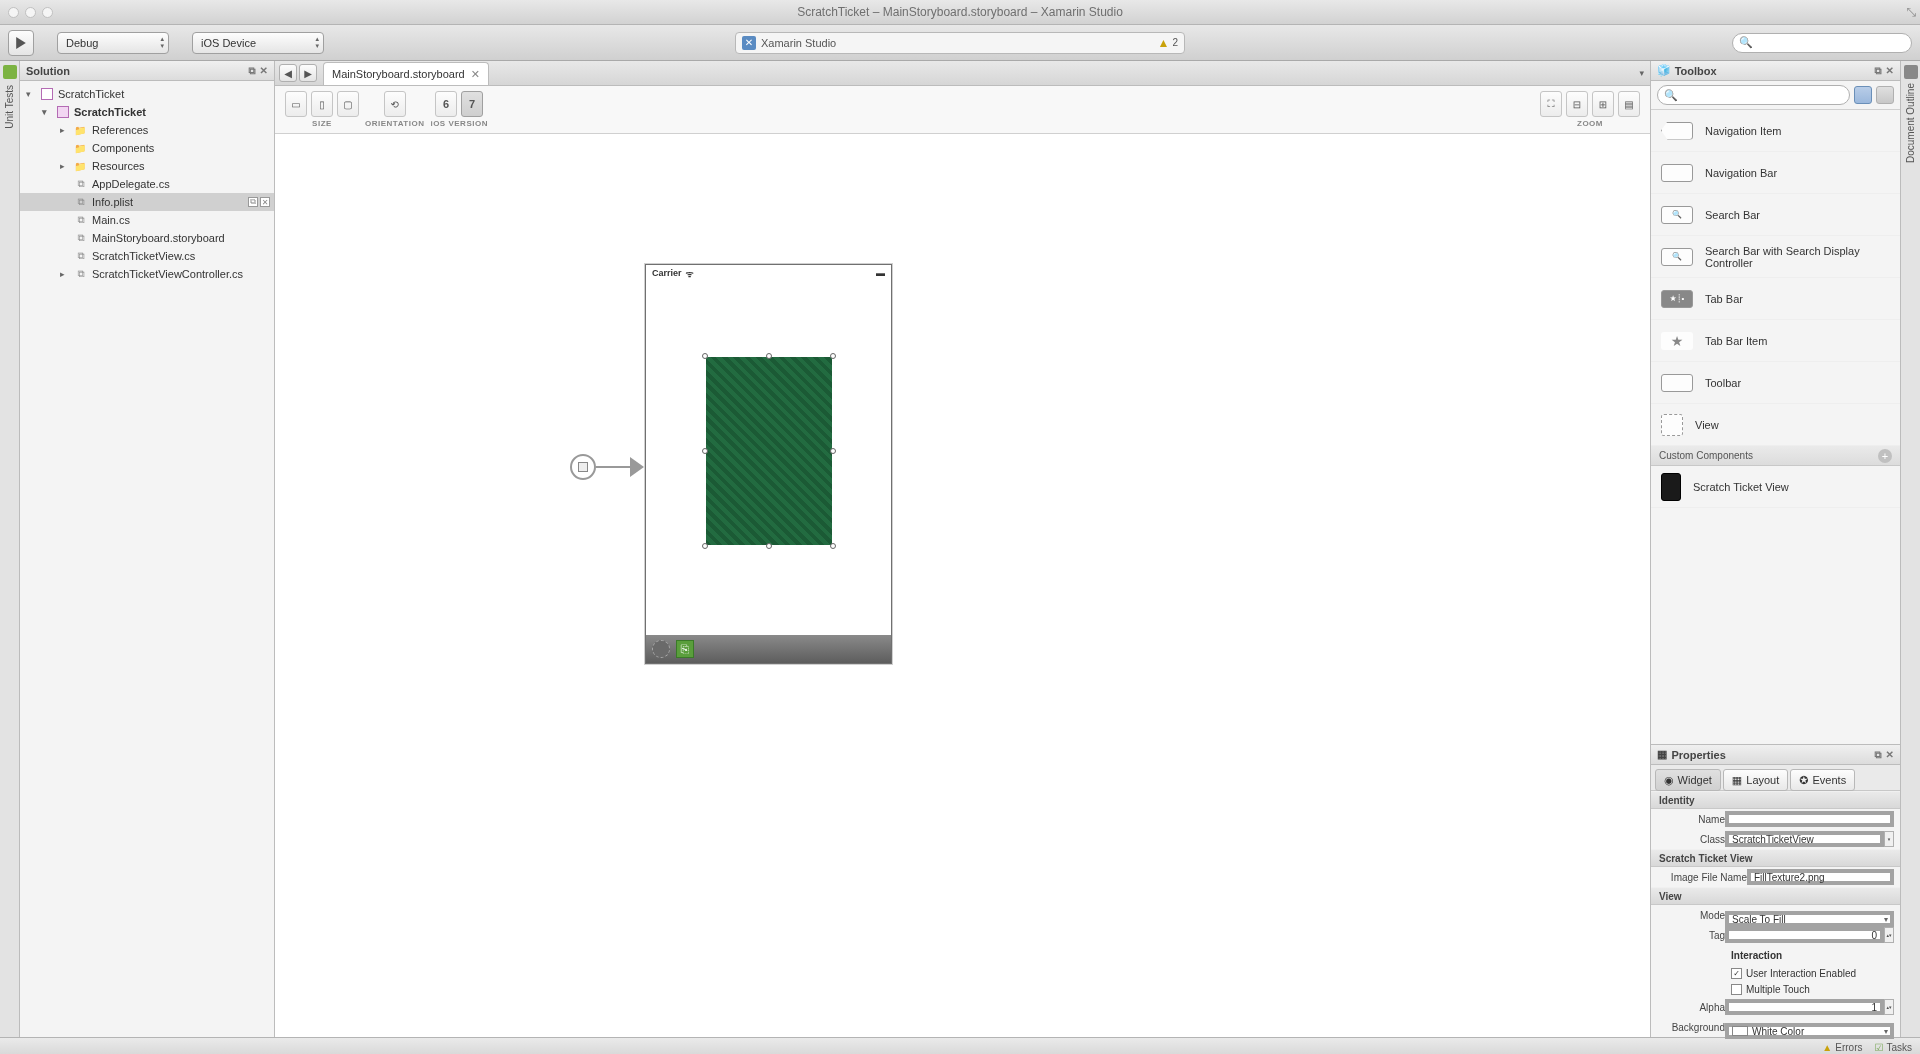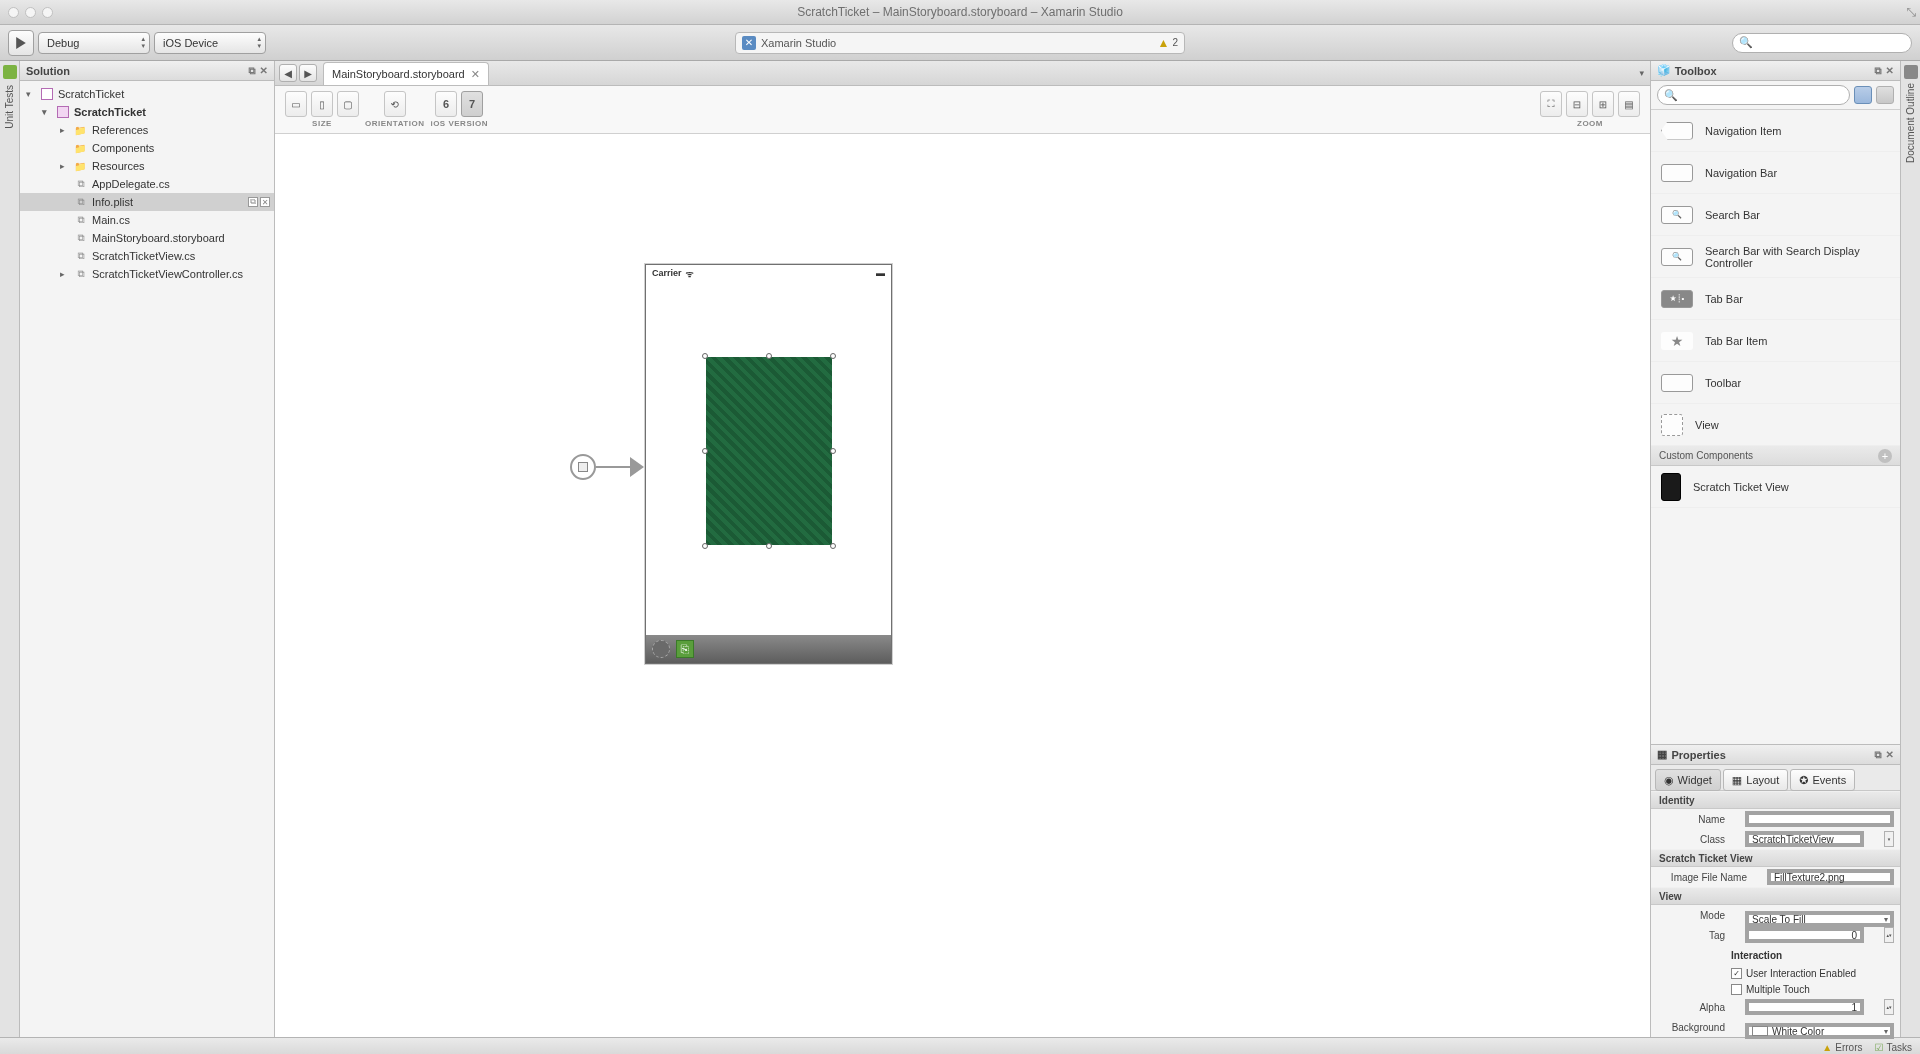--- a/index.html
+++ b/index.html
@@ -6,21 +6,21 @@
 body { background: #ebebeb; width: 1920px; height: 1054px; overflow: hidden; font-size: 11px; color: #333; }
 
 
 .titlebar { height: 22px; background: linear-gradient(#e8e8e8,#d2d2d2); display: flex; align-items: center; padding: 12px 8px; border-bottom: 1px solid #b4b4b4; position: relative; }
 .traffic { display: flex; gap: 6px; }
 .traffic span { width: 11px; height: 11px; border-radius: 50%; border: 1px solid #c0c0c0; background: #f5f5f5; }
 .title-text { position: absolute; left: 0; right: 0; text-align: center; color: #6f6f6f; font-size: 12px; }
 .titlebar-handle { position: absolute; right: 4px; font-size: 12px; color: #8a8a8a; }
 
 
-.toolbar { height: 36px; background: linear-gradient(#e8e8e8,#d0d0d0); border-bottom: 1px solid #a9a9a9; display: flex; align-items: center; padding: 0 8px; gap: 4px; }
+.toolbar { height: 36px; background: linear-gradient(#e8e8e8,#d0d0d0); border-bottom: 1px solid #a9a9a9; display: flex; align-items: center; padding: 0 8px; gap: 23px; }
 .run-btn { width: 26px; height: 26px; border-radius: 4px; border: 1px solid #a0a0a0; background: linear-gradient(#fdfdfd,#e5e5e5); display: flex; align-items: center; justify-content: center; }
 .run-btn svg { width: 12px; height: 12px; }
 .combo { height: 22px; border: 1px solid #a0a0a0; border-radius: 4px; background: linear-gradient(#fdfdfd,#e5e5e5); padding: 0 18px 0 8px; display: flex; align-items: center; position: relative; font-size: 11px; }
 .combo .caret { position: absolute; right: 4px; top: 2px; font-size: 7px; line-height: 7px; color: #666; }
 .status-pill { position: absolute; left: 50%; transform: translateX(-50%); width: 450px; height: 22px; border: 1px solid #b8b8b8; border-radius: 4px; background: #f5f5f5; display: flex; align-items: center; padding: 0 6px; font-size: 11px; color: #555; }
 .status-pill .icon { width: 14px; height: 14px; margin-right: 5px; background: #5a8bc2; border-radius: 2px; display: flex; align-items: center; justify-content: center; color: #fff; font-size: 10px; }
 .status-pill .warn { margin-left: auto; display: flex; align-items: center; gap: 3px; font-size: 10px; color: #555; }
 .status-pill .warn-icon { color: #c9a20a; font-size: 12px; }
 .search-global { margin-left: auto; width: 180px; height: 20px; border: 1px solid #b0b0b0; border-radius: 10px; background: #fff; display: flex; align-items: center; padding: 0 6px; color: #888; }
 
@@ -97,21 +97,21 @@
 .tb-item { display: flex; align-items: center; height: 42px; padding: 0 10px; gap: 12px; border-bottom: 1px solid #eee; font-size: 11px; }
 .tb-icon { width: 32px; height: 18px; border: 1px solid #999; border-radius: 3px; background: #fdfdfd; display: flex; align-items: center; justify-content: center; font-size: 8px; color: #666; flex-shrink: 0; }
 .tb-section { height: 20px; background: linear-gradient(#eaeaea,#dcdcdc); padding: 0 8px; display: flex; align-items: center; font-size: 10px; color: #555; border-bottom: 1px solid #c8c8c8; }
 .tb-section .plus { margin-left: auto; width: 14px; height: 14px; border-radius: 50%; background: #c0c0c0; color: #fff; display: flex; align-items: center; justify-content: center; font-size: 11px; }
 
 .prop-panel { border-top: 1px solid #bcbcbc; display: flex; flex-direction: column; }
 .prop-tabs { height: 26px; display: flex; padding: 4px 4px 0 4px; gap: 2px; background: #eaeaea; border-bottom: 1px solid #c8c8c8; }
 .prop-tab { padding: 0 8px; height: 22px; border: 1px solid #b8b8b8; border-radius: 3px; display: flex; align-items: center; gap: 4px; font-size: 11px; background: linear-gradient(#fdfdfd,#e8e8e8); }
 .prop-tab.active { background: linear-gradient(#e0e0e0,#d0d0d0); }
 .prop-section-head { height: 18px; background: linear-gradient(#eaeaea,#d8d8d8); padding: 0 8px; display: flex; align-items: center; font-size: 10px; font-weight: bold; color: #444; border-bottom: 1px solid #c8c8c8; border-top: 1px solid #f0f0f0; }
-.prop-row { display: flex; align-items: center; height: 20px; padding: 0 6px; gap: 20px; font-size: 10px; }
+.prop-row { display: flex; align-items: center; height: 20px; padding: 0 6px; gap: 0; font-size: 10px; }
 .prop-label { width: 68px; text-align: right; color: #444; }
 .prop-input { flex: 1; height: 16px; border: 4px solid #a3a3a3; background: #fff; padding: 0 3px; font-size: 10px; display: flex; align-items: center; }
 .prop-input.combo-in { position: relative; margin-top: 8px; }
 .prop-input.combo-in::after { content: "▾"; position: absolute; right: 2px; font-size: 8px; color: #666; }
 .prop-stepper { width: 10px; height: 16px; border: 1px solid #b0b0b0; background: #f0f0f0; display: flex; flex-direction: column; font-size: 5px; align-items: center; justify-content: space-around; color: #555; }
 .prop-check-row { display: flex; align-items: center; height: 16px; padding-left: 80px; gap: 4px; font-size: 10px; }
 .prop-check { width: 11px; height: 11px; border: 1px solid #888; background: #fff; display: flex; align-items: center; justify-content: center; font-size: 8px; color: #333; }
 
 
 .statusbar { height: 20px; background: linear-gradient(#eaeaea,#d6d6d6); border-top: 1px solid #b4b4b4; display: flex; align-items: center; padding: 0 8px; font-size: 10px; color: #555; }
@@ -136,21 +136,21 @@
 <div class="toolbar">
   <div class="run-btn">
     <svg viewBox="0 0 10 10">
         <polygon points="1,0 9,5 1,10" fill="#555"></polygon>
       </svg>
   </div>
   <div class="combo" style="width:112px">
     <span>Debug</span>
     <span class="caret">▴<br>▾</span>
   </div>
-  <div class="combo" style="width:112px">
+  <div class="combo" style="width:132px">
     <span>iOS Device</span>
     <span class="caret">▴<br>▾</span>
   </div>
   <div class="status-pill">
     <span class="icon">✕</span>
     <span>Xamarin Studio</span>
     <span class="warn">
       <span class="warn-icon">▲</span>
       <span>2</span>
     </span>

